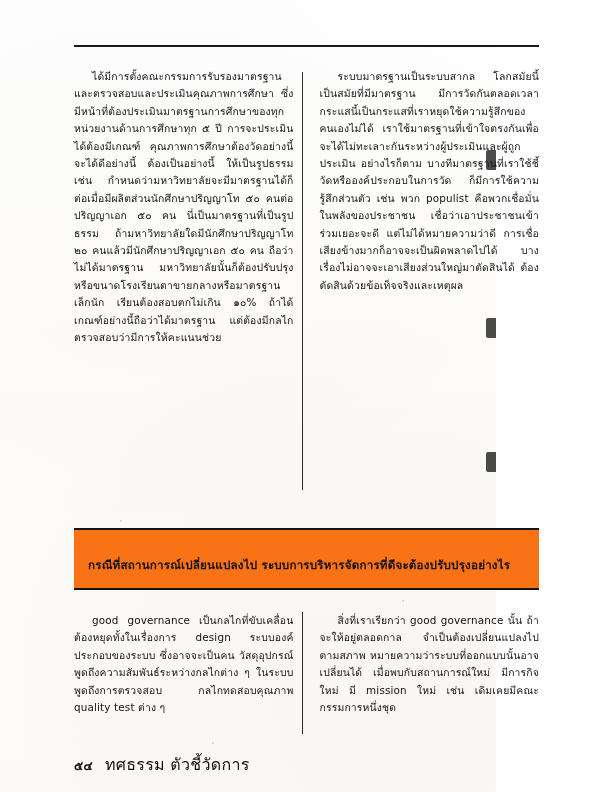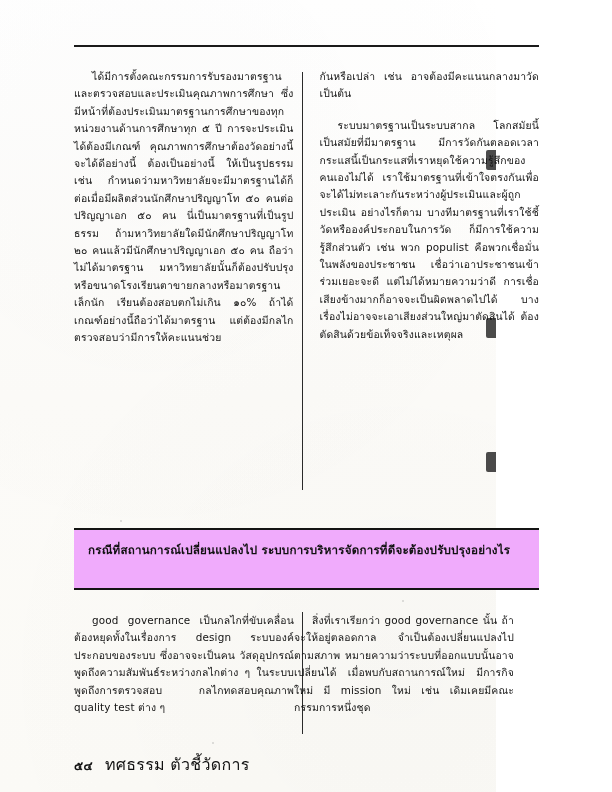--- a/index.html
+++ b/index.html
@@ -100,43 +100,44 @@
     background: #2a2a2a;
   }
 
   
   .callout {
     position: absolute;
     left: 74px;
     top: 528px;
     width: 465px;
     height: 62px;
-    background: #f0abfc;
+    background: #f97316;
     border-top: 2px solid #141414;
     border-bottom: 2px solid #141414;
     box-sizing: border-box;
-    padding: 10px 14px 0 14px;
+    padding: 25px 14px 0 14px;
   }
   .callout p {
     margin: 0;
     font-size: 11.6px;
     line-height: 20px;
     font-weight: bold;
     letter-spacing: 0.2px;
     color: #111;
   }
 
   
   .lower-cols {
     position: absolute;
     left: 74px;
     top: 612px;
     width: 465px;
     height: 125px;
     display: flex;
+    gap: 26px;
   }
   .lower-cols .col p {
     font-size: 10.4px;
     line-height: 17.4px;
   }
   .lower-divider {
     position: absolute;
     left: 302px;
     top: 612px;
     width: 1px;
@@ -183,21 +184,20 @@
   <div class="edge-mark m2"></div>
   <div class="edge-mark m3"></div>
 
   <div class="col-divider"></div>
 
   <div class="body-cols">
     <div class="col">
       <p class="indent">ได้มีการตั้งคณะกรรมการรับรองมาตรฐาน และตรวจสอบและประเมินคุณภาพการศึกษา ซึ่งมีหน้าที่ต้องประเมินมาตรฐานการศึกษาของทุกหน่วยงานด้านการศึกษาทุก ๕ ปี การจะประเมินได้ต้องมีเกณฑ์ คุณภาพการศึกษาต้องวัดอย่างนี้ จะได้ดีอย่างนี้ ต้องเป็นอย่างนี้ ให้เป็นรูปธรรม เช่น กำหนดว่ามหาวิทยาลัยจะมีมาตรฐานได้ก็ต่อเมื่อมีผลิตส่วนนักศึกษาปริญญาโท ๕๐ คนต่อปริญญาเอก ๕๐ คน นี่เป็นมาตรฐานที่เป็นรูปธรรม ถ้ามหาวิทยาลัยใดมีนักศึกษาปริญญาโท ๒๐ คนแล้วมีนักศึกษาปริญญาเอก ๕๐ คน ถือว่าไม่ได้มาตรฐาน มหาวิทยาลัยนั้นก็ต้องปรับปรุง หรือขนาดโรงเรียนตาขายกลางหรือมาตรฐานเล็กนัก เรียนต้องสอบตกไม่เกิน ๑๐% ถ้าได้เกณฑ์อย่างนี้ถือว่าได้มาตรฐาน แต่ต้องมีกลไกตรวจสอบว่ามีการให้คะแนนช่วย</p>
     </div>
     <div class="col">
-      <p>กันหรือเปล่า เช่น อาจต้องมีคะแนนกลางมาวัด เป็นต้น</p>
       <p class="indent">ระบบมาตรฐานเป็นระบบสากล โลกสมัยนี้เป็นสมัยที่มีมาตรฐาน มีการวัดกันตลอดเวลา กระแสนี้เป็นกระแสที่เราหยุดใช้ความรู้สึกของคนเองไม่ได้ เราใช้มาตรฐานที่เข้าใจตรงกันเพื่อจะได้ไม่ทะเลาะกันระหว่างผู้ประเมินและผู้ถูกประเมิน อย่างไรก็ตาม บางทีมาตรฐานที่เราใช้ชี้วัดหรือองค์ประกอบในการวัด ก็มีการใช้ความรู้สึกส่วนตัว เช่น พวก populist คือพวกเชื่อมั่นในพลังของประชาชน เชื่อว่าเอาประชาชนเข้าร่วมเยอะจะดี แต่ไม่ได้หมายความว่าดี การเชื่อเสียงข้างมากก็อาจจะเป็นผิดพลาดไปได้ บางเรื่องไม่อาจจะเอาเสียงส่วนใหญ่มาตัดสินได้ ต้องตัดสินด้วยข้อเท็จจริงและเหตุผล</p>
     </div>
   </div>
 
   <div class="callout">
     <p>กรณีที่สถานการณ์เปลี่ยนแปลงไป ระบบการบริหารจัดการที่ดีจะต้องปรับปรุงอย่างไร</p>
   </div>
 
   <div class="lower-divider"></div>
 

